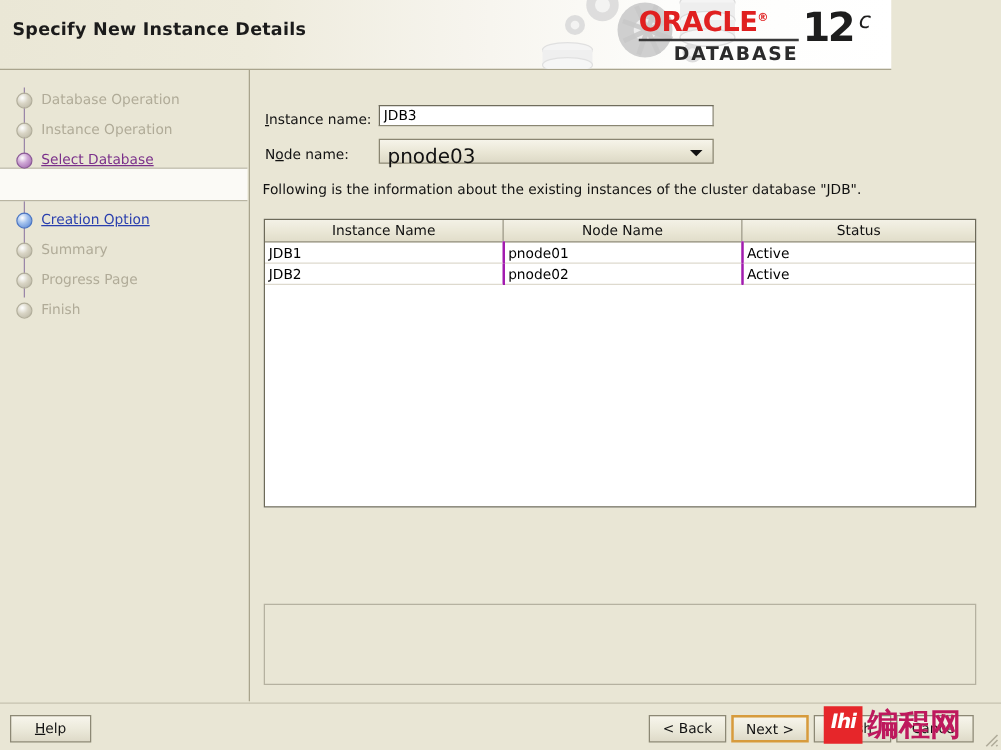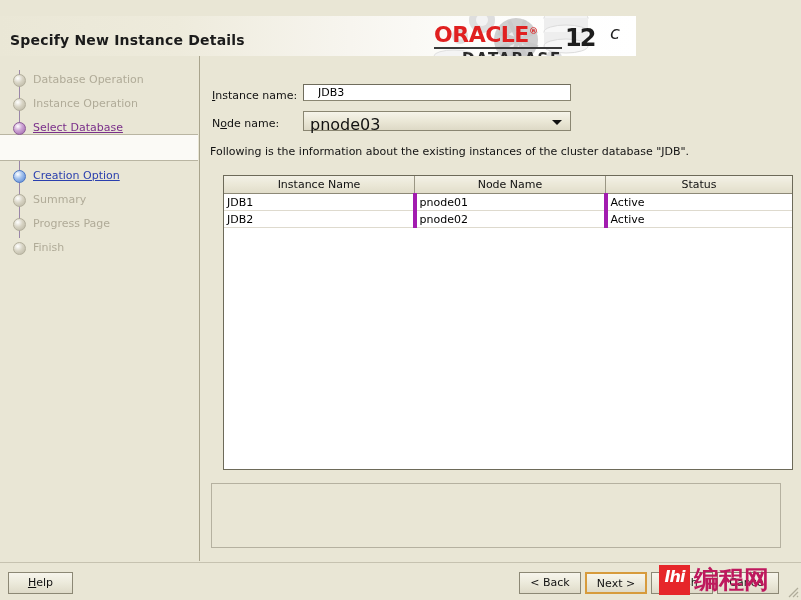--- a/index.html
+++ b/index.html
@@ -13,22 +13,22 @@
     font-family: "DejaVu Sans", "Liberation Sans", sans-serif;
     font-size: 11px;
     color: #000;
     overflow: hidden;
     position: relative;
   }
 
   
   #header {
     position: absolute;
-    left: 0; top: 16px;
-    width: 636px; height: 55px;
+    left: 0; top: 0;
+    width: 713px; height: 55px;
     background: linear-gradient(to right, #eae7d6 0%, #eeebdc 28%, #f7f5ef 55%, #fdfdfb 75%, #ffffff 100%);
     border-bottom: 1px solid #a9a48d;
     overflow: hidden;
   }
   #header-title {
     position: absolute;
     left: 10px; top: 16px;
     font-size: 14px;
     font-weight: bold;
     color: #1b1b1b;
@@ -67,21 +67,21 @@
     position: absolute;
     left: 28px; top: 30px;
     font-size: 15px;
     font-weight: bold;
     color: #2b2b2b;
     letter-spacing: 1.5px;
   }
   .ora-12 {
     position: absolute;
     left: 131px; top: -2px;
-    font-size: 24px;
+    font-size: 32px;
     font-weight: bold;
     color: #1d1d1d;
     letter-spacing: -2px;
     line-height: 40px;
   }
   .ora-c {
     position: absolute;
     left: 176px; top: 2px;
     font-size: 18px;
     font-style: italic;
@@ -178,21 +178,21 @@
     position: absolute;
     left: 103px; top: 28px;
     width: 268px; height: 17px;
     background: #ffffff;
     border: 1px solid #8a8672;
     border-top-color: #6f6c5c;
     border-left-color: #6f6c5c;
     font-family: "DejaVu Sans", "Liberation Sans", sans-serif;
     font-size: 11px;
     color: #000;
-    padding: 0 14px;
+    padding: 0 3px;
     box-sizing: border-box;
     outline: none;
   }
   #node-name-label { left: 12px; top: 61px; }
   #node-name-select {
     position: absolute;
     left: 103px; top: 55px;
     width: 268px; height: 20px;
     background: linear-gradient(to bottom, #f6f4ea 0%, #eae7d6 52%, #ddd9c6 100%);
     border: 1px solid #8a8672;
@@ -215,22 +215,22 @@
 
   #table-caption {
     position: absolute;
     left: 10px; top: 89px;
     font-size: 11px;
     color: #121212;
   }
 
   #table-wrap {
     position: absolute;
-    left: 23px; top: 119px;
-    width: 570px; height: 295px;
+    left: 11px; top: 119px;
+    width: 570px; height: 231px;
     background: #ffffff;
     border: 1px solid #6d6a59;
     box-sizing: border-box;
     overflow: hidden;
   }
   table.inst {
     width: 100%;
     border-collapse: collapse;
     font-size: 11px;
   }
@@ -239,21 +239,21 @@
     border-right: 1px solid #9a9684;
     border-bottom: 1px solid #8d8977;
     height: 17px;
     font-weight: normal;
     color: #111;
     text-align: center;
     padding: 0;
   }
   table.inst th:last-child { border-right: none; }
   table.inst td {
-    border-right: 4px solid #a21caf;
+    border-right: 2px solid #a21caf;
     border-bottom: 1px solid #dedace;
     height: 16px;
     padding: 0 0 0 3px;
     color: #000;
     background: #ffffff;
   }
   table.inst td:last-child { border-right: none; }
   .col1 { width: 190px; }
   .col2 { width: 190px; }
 

